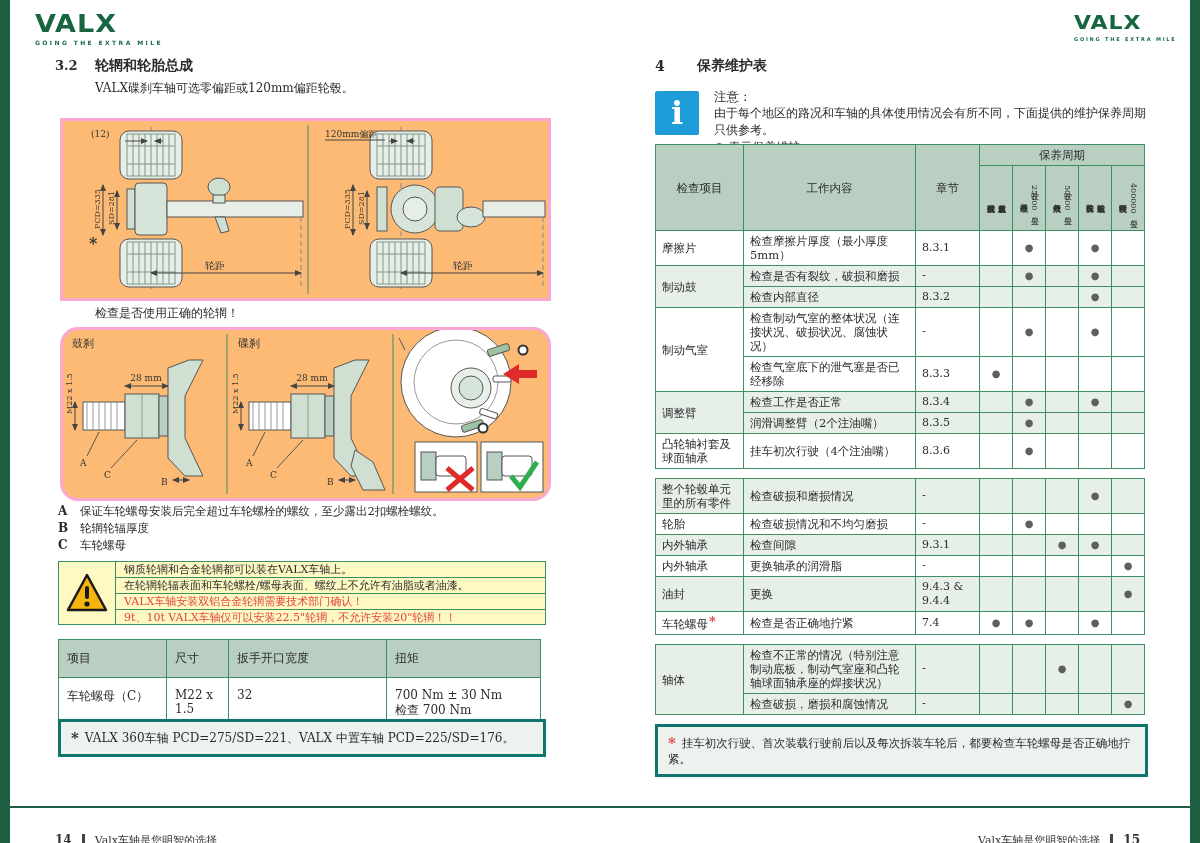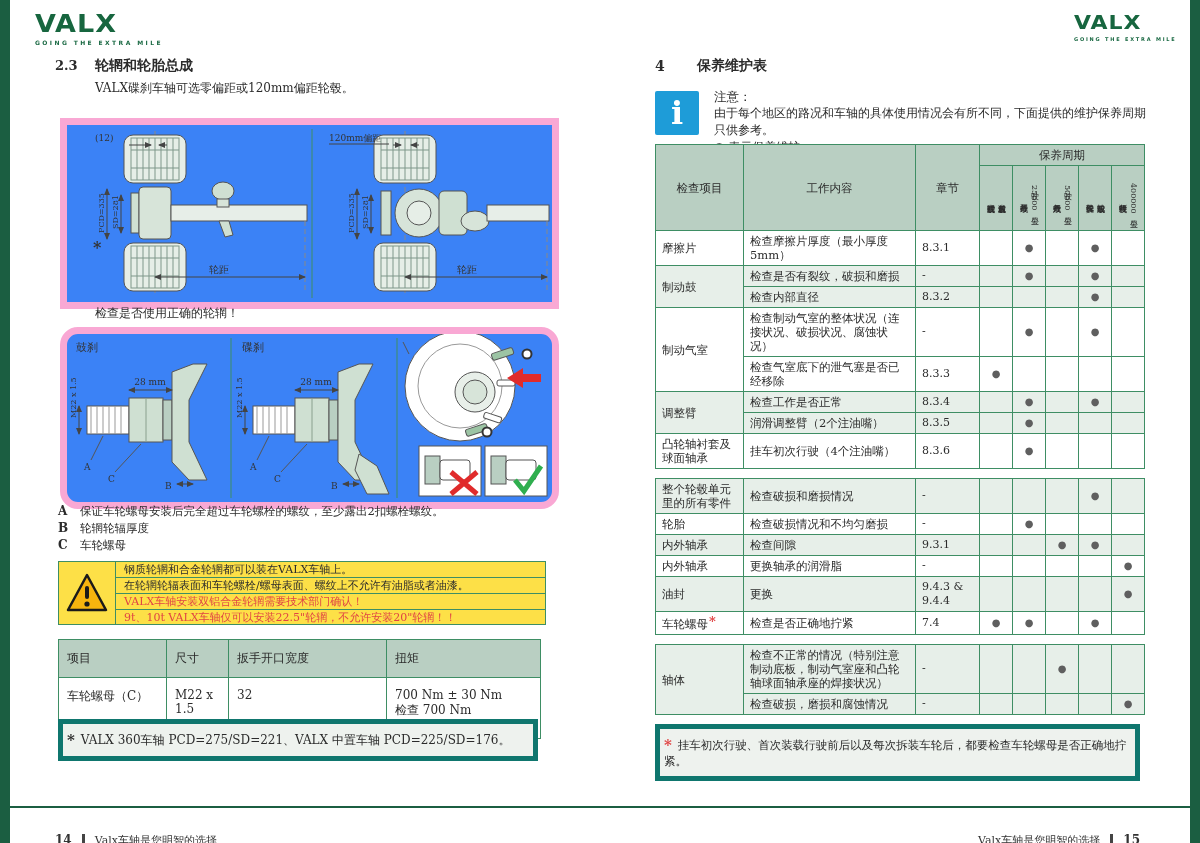--- a/index.html
+++ b/index.html
@@ -17,39 +17,39 @@
   .footer .sep{display:inline-block;width:3px;height:11px;background:#444;margin:0 10px;vertical-align:-1px;}
   
   .logo{font-family:"DejaVu Sans","Liberation Sans",sans-serif;color:#17663f;line-height:1;}
   .logo .word{font-size:27px;font-weight:900;letter-spacing:1px;transform:scaleY(.92);}
   .logo .tag{font-size:6px;font-weight:700;letter-spacing:2.4px;margin-top:3px;color:#1b6a44;}
   
   .sec-no{font-weight:bold;font-size:13px;}
   .sec-title{font-weight:bold;font-size:14px;}
   .body-text{font-size:12px;}
   
-  .dbox{border:7px solid #f9a8d4;background:#3b82f6;}
+  .dbox{border:3px solid #f9a8d4;background:#fdba74;}
   svg text{font-family:"DejaVu Serif","Liberation Serif",serif;fill:#333;}
   
   .note-line{font-size:11.5px;line-height:17px;}
   .note-line b{display:inline-block;width:22px;font-size:12px;}
   
-  .warnbox{display:flex;border:1px solid #3e8e64;background:#fde047;justify-content:flex-end;}
+  .warnbox{display:flex;border:1px solid #3e8e64;background:#fef9c3;justify-content:flex-end;}
   .warn-icon-cell{width:56px;border-right:1px solid #3e8e64;display:flex;align-items:center;justify-content:center;}
   .warn-rows{flex:1;display:flex;flex-direction:column;}
   .warn-row{flex:1;display:flex;align-items:center;padding:0 8px;font-size:11px;border-bottom:1px solid #3e8e64;}
   .warn-row:last-child{border-bottom:none;}
   .warn-red{color:#e04444;}
   
   table.torque{border-collapse:collapse;table-layout:fixed;width:482px;}
   .torque th,.torque td{border:1px solid #3e8e64;font-size:12px;text-align:left;padding:10px 8px;font-weight:normal;vertical-align:top;}
   .torque th{background:#b9cfc2;height:16px;}
   .torque td{height:40px;}
   
-  .footnote{border:5px solid #0f766e;background:#eef2ee;font-size:12px;padding:7px 4px;}
+  .footnote{border:3px solid #0f766e;background:#eef2ee;font-size:12px;padding:7px 10px;}
   .fstar{font-weight:bold;font-size:15px;margin-right:6px;vertical-align:-1px;}
   .fstar.red{color:#e04444;}
   
   .info-icon{width:44px;height:44px;background:#1e9cd8;border-radius:2px;color:#fff;
     display:flex;align-items:center;justify-content:center;
     font-family:"DejaVu Serif",serif;font-weight:bold;font-size:32px;line-height:1;}
   .note-block{font-size:12px;line-height:17px;}
   .note-block .ttl{font-size:12.5px;}
   
   table.maint{border-collapse:collapse;table-layout:fixed;width:489px;margin-bottom:9px;}
@@ -66,21 +66,21 @@
 <body>
 
 <div class="edgebar" style="left:0;"></div>
 <div class="edgebar" style="left:1190px;"></div>
 
 <div class="abs logo" style="left:35px;top:10px;">
   <div class="word">VALX</div>
   <div class="tag">GOING THE EXTRA MILE</div>
 </div>
 
-<div class="abs sec-no" style="left:55px;top:58px;">2.3</div>
+<div class="abs sec-no" style="left:55px;top:58px;">3.2</div>
 <div class="abs sec-title" style="left:95px;top:57px;">轮辋和轮胎总成</div>
 <div class="abs body-text" style="left:95px;top:80px;">VALX碟刹车轴可选零偏距或120mm偏距轮毂。</div>
 
 <div class="abs dbox" style="left:60px;top:118px;width:485px;height:177px;">
 <svg width="485" height="177" viewBox="0 0 485 177">
   <defs>
     <marker id="ar" markerWidth="7" markerHeight="6" refX="6" refY="3" orient="auto">
           <path d="M0,0L7,3L0,6Z" fill="#444"></path>
         </marker>
     <marker id="al" markerWidth="7" markerHeight="6" refX="1" refY="3" orient="auto">

